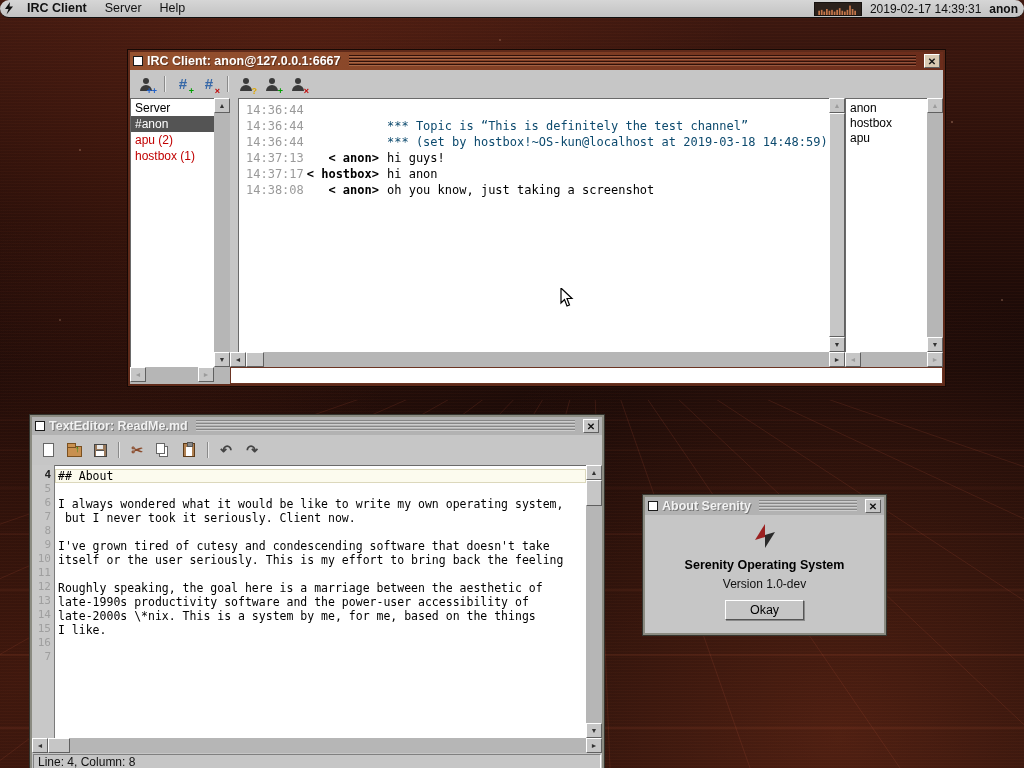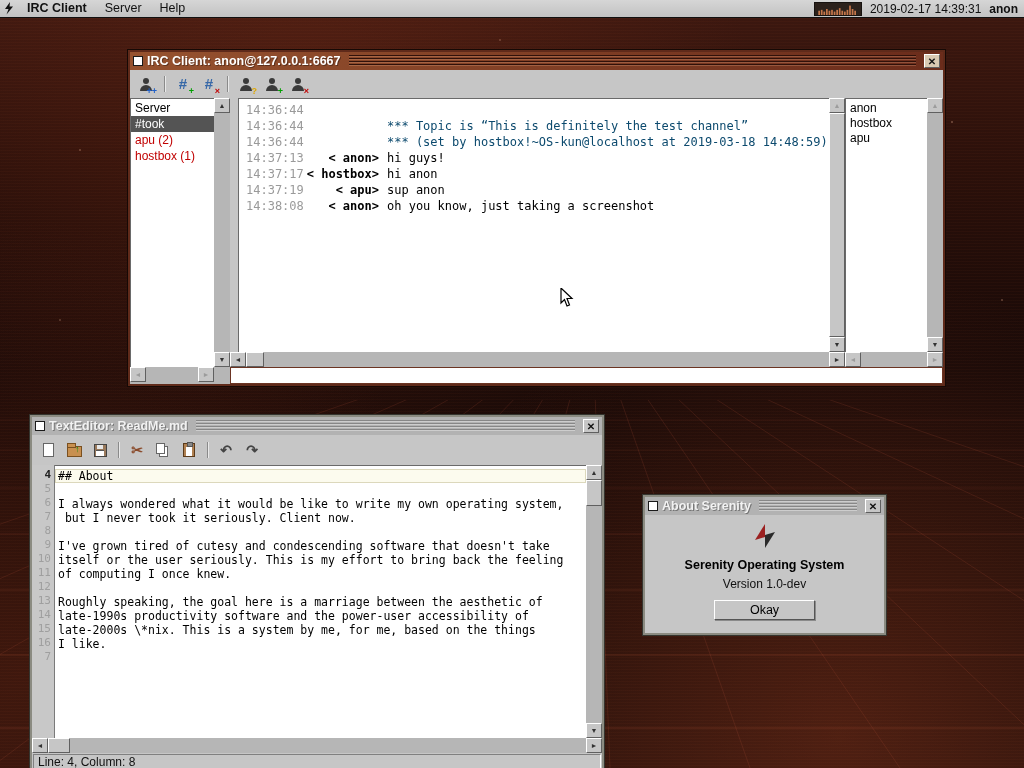--- a/index.html
+++ b/index.html
@@ -14,21 +14,21 @@
       radial-gradient(circle at 30% 12%, rgba(150,55,28,.25), transparent 45%),
       linear-gradient(180deg, #3d1810 0%, #2b100a 22%, #170907 48%, #1d0c08 75%, #240f0a 100%);
   }
   #desktop .scan { position:absolute; inset:0;
     background:repeating-linear-gradient(180deg, rgba(255,120,60,.03) 0 1px, transparent 1px 3px); }
   #grid { position:absolute; inset:0; }
 
   
   #menubar { position:absolute; left:0; top:0; width:1024px; height:18px;
     background:linear-gradient(180deg,#d6d6d6,#c2c2c2); border-bottom:1px solid #101010;
-    display:flex; align-items:center; font-size:12.5px; color:#111; z-index:50; }
+    display:flex; align-items:center; font-size:12.5px; color:#111; z-index:50;border-radius:9px; }
   .mb-logo { width:18px; display:flex; justify-content:center; }
   .mb-item { padding:0 9px; height:18px; line-height:17px; }
   .mb-item.app { font-weight:bold; }
   .mb-right { margin-left:auto; display:flex; align-items:center; gap:8px; padding-right:6px; }
   .cpu { width:48px; height:14px; background:#2c221c; border:1px solid #171310; }
   .mb-clock { font-size:12px; }
   .mb-user { font-weight:bold; font-size:12px; }
 
   
   .win { position:absolute; display:flex; flex-direction:column; }
@@ -124,21 +124,21 @@
   .te-statusbar { height:18px; flex:0 0 18px; background:#c6c6c6; padding:1px; }
   .te-status-field { height:100%; border:1px solid; border-color:#808080 #fff #fff #808080;
     font-size:12px; line-height:14px; padding-left:4px; color:#111; }
 
   
   #about-win { left:643px; top:495px; width:243px; height:140px; z-index:11; }
   .about-body { flex:1; background:#c6c6c6; display:flex; flex-direction:column; align-items:center; }
   .about-logo { margin-top:8px; }
   .about-title { font-weight:bold; font-size:12.5px; color:#000; margin-top:9px; }
   .about-version { font-size:12px; color:#111; margin-top:5px; }
-  .okay-btn { margin-top:9px; width:101px; height:20px; background:#c6c6c6; border:1px solid; border-color:#fff #555 #555 #fff;
+  .okay-btn { margin-top:9px; width:79px; height:20px; background:#c6c6c6; border:1px solid; border-color:#fff #555 #555 #fff;
     box-shadow:1px 1px 0 #8a8a8a; font-size:12.5px; text-align:center; line-height:18px; color:#000; }
 
   #cursor { position:absolute; left:560px; top:288px; z-index:99; }
 </style>
 </head>
 <body>
 
 <div id="desktop">
   <div class="scan"></div>
   <svg id="grid" width="1024" height="768">
@@ -252,39 +252,38 @@
       </div>
       <div class="tb-btn">
         <span class="i-person"></span>
         <span class="badge" style="color: rgb(192, 0, 0);">×</span>
       </div>
     </div>
   <div class="irc-main">
     <div class="chan-col">
       <div class="pane chan-pane" id="channel-list">
           <div class="chan">Server</div>
-          <div class="chan sel">#took</div>
+          <div class="chan sel">#anon</div>
           <div class="chan unread">apu (2)</div>
           <div class="chan unread">hostbox (1)</div>
         </div>
       <div class="vsb">
         <span class="sb-btn">▲</span>
         <span class="sb-fill"></span>
         <span class="sb-btn">▼</span>
       </div>
     </div>
     <div class="chat-col">
       <div class="chat-row">
         <div class="pane chat-pane" id="chat-log">
             <div class="msg-row msg-join"><span class="msg-time">14:36:44</span><span class="msg-nick"></span></div>
             <div class="msg-row msg-topic"><span class="msg-time">14:36:44</span><span class="msg-nick"></span><span class="msg-text">*** Topic is “This is definitely the test channel”</span></div>
             <div class="msg-row msg-topic"><span class="msg-time">14:36:44</span><span class="msg-nick"></span><span class="msg-text">*** (set by hostbox!~OS-kun@localhost at 2019-03-18 14:48:59)</span></div>
             <div class="msg-row msg-chat"><span class="msg-time">14:37:13</span><span class="msg-nick">&lt; anon&gt;</span><span class="msg-text">hi guys!</span></div>
             <div class="msg-row msg-chat"><span class="msg-time">14:37:17</span><span class="msg-nick">&lt; hostbox&gt;</span><span class="msg-text">hi anon</span></div>
-            <div class="msg-row msg-chat"><span class="msg-time">14:37:19</span><span class="msg-nick">&lt; apu&gt;</span><span class="msg-text">sup anon</span></div>
             <div class="msg-row msg-chat"><span class="msg-time">14:38:08</span><span class="msg-nick">&lt; anon&gt;</span><span class="msg-text">oh you know, just taking a screenshot</span></div>
           </div>
         <div class="vsb">
           <span class="sb-btn dis">▲</span>
           <span class="sb-fill sb-thumb"></span>
           <span class="sb-btn">▼</span>
         </div>
       </div>
       <div class="hsb">
         <span class="sb-btn">◄</span>
@@ -401,23 +400,20 @@
           <div class="eline">
             <span class="code"></span>
           </div>
           <div class="eline">
             <span class="code">I've grown tired of cutesy and condescending software that doesn't take</span>
           </div>
           <div class="eline">
             <span class="code">itself or the user seriously. This is my effort to bring back the feeling</span>
           </div>
           <div class="eline">
-            <span class="code">of computing I once knew.</span>
-          </div>
-          <div class="eline">
             <span class="code"></span>
           </div>
           <div class="eline">
             <span class="code">Roughly speaking, the goal here is a marriage between the aesthetic of</span>
           </div>
           <div class="eline">
             <span class="code">late-1990s productivity software and the power-user accessibility of</span>
           </div>
           <div class="eline">
             <span class="code">late-2000s \*nix. This is a system by me, for me, based on the things</span>

